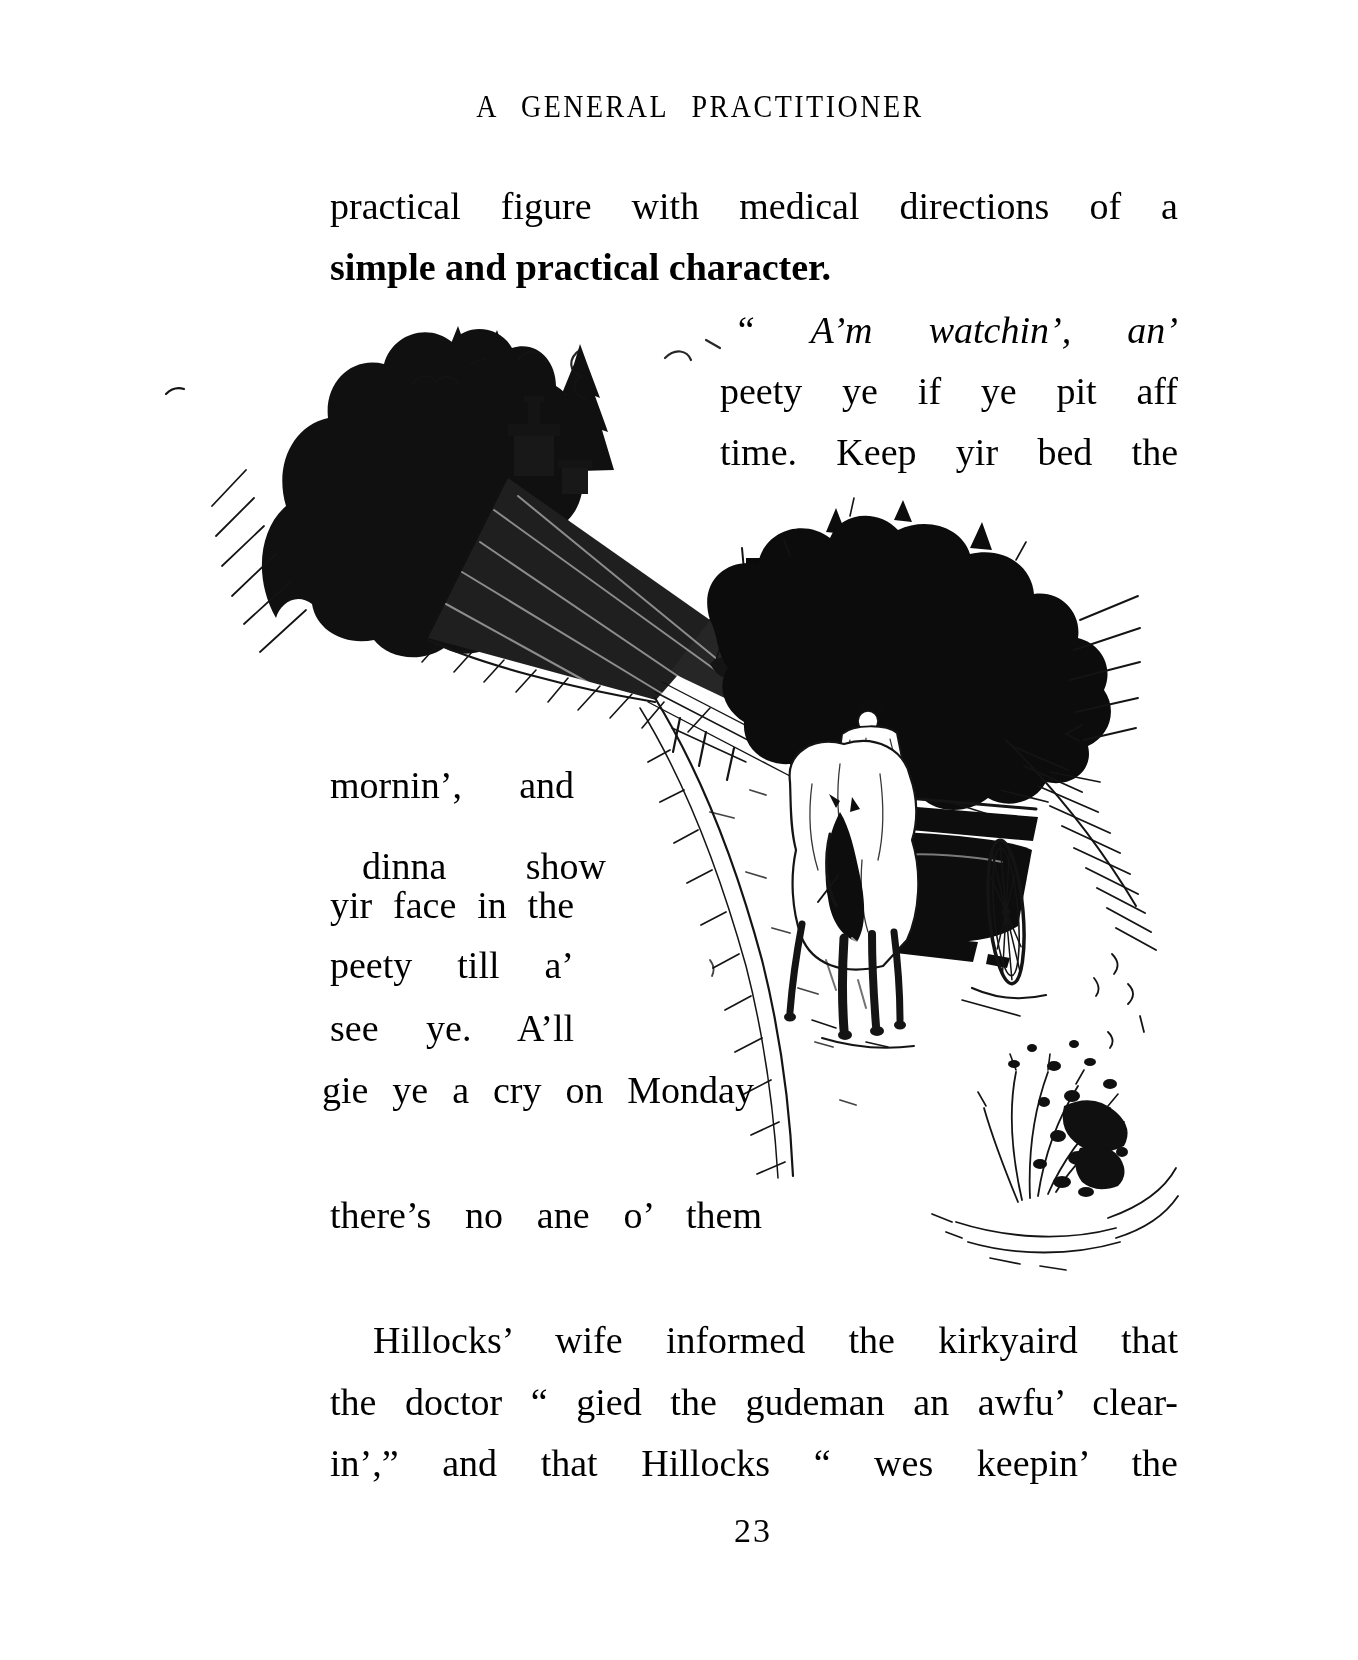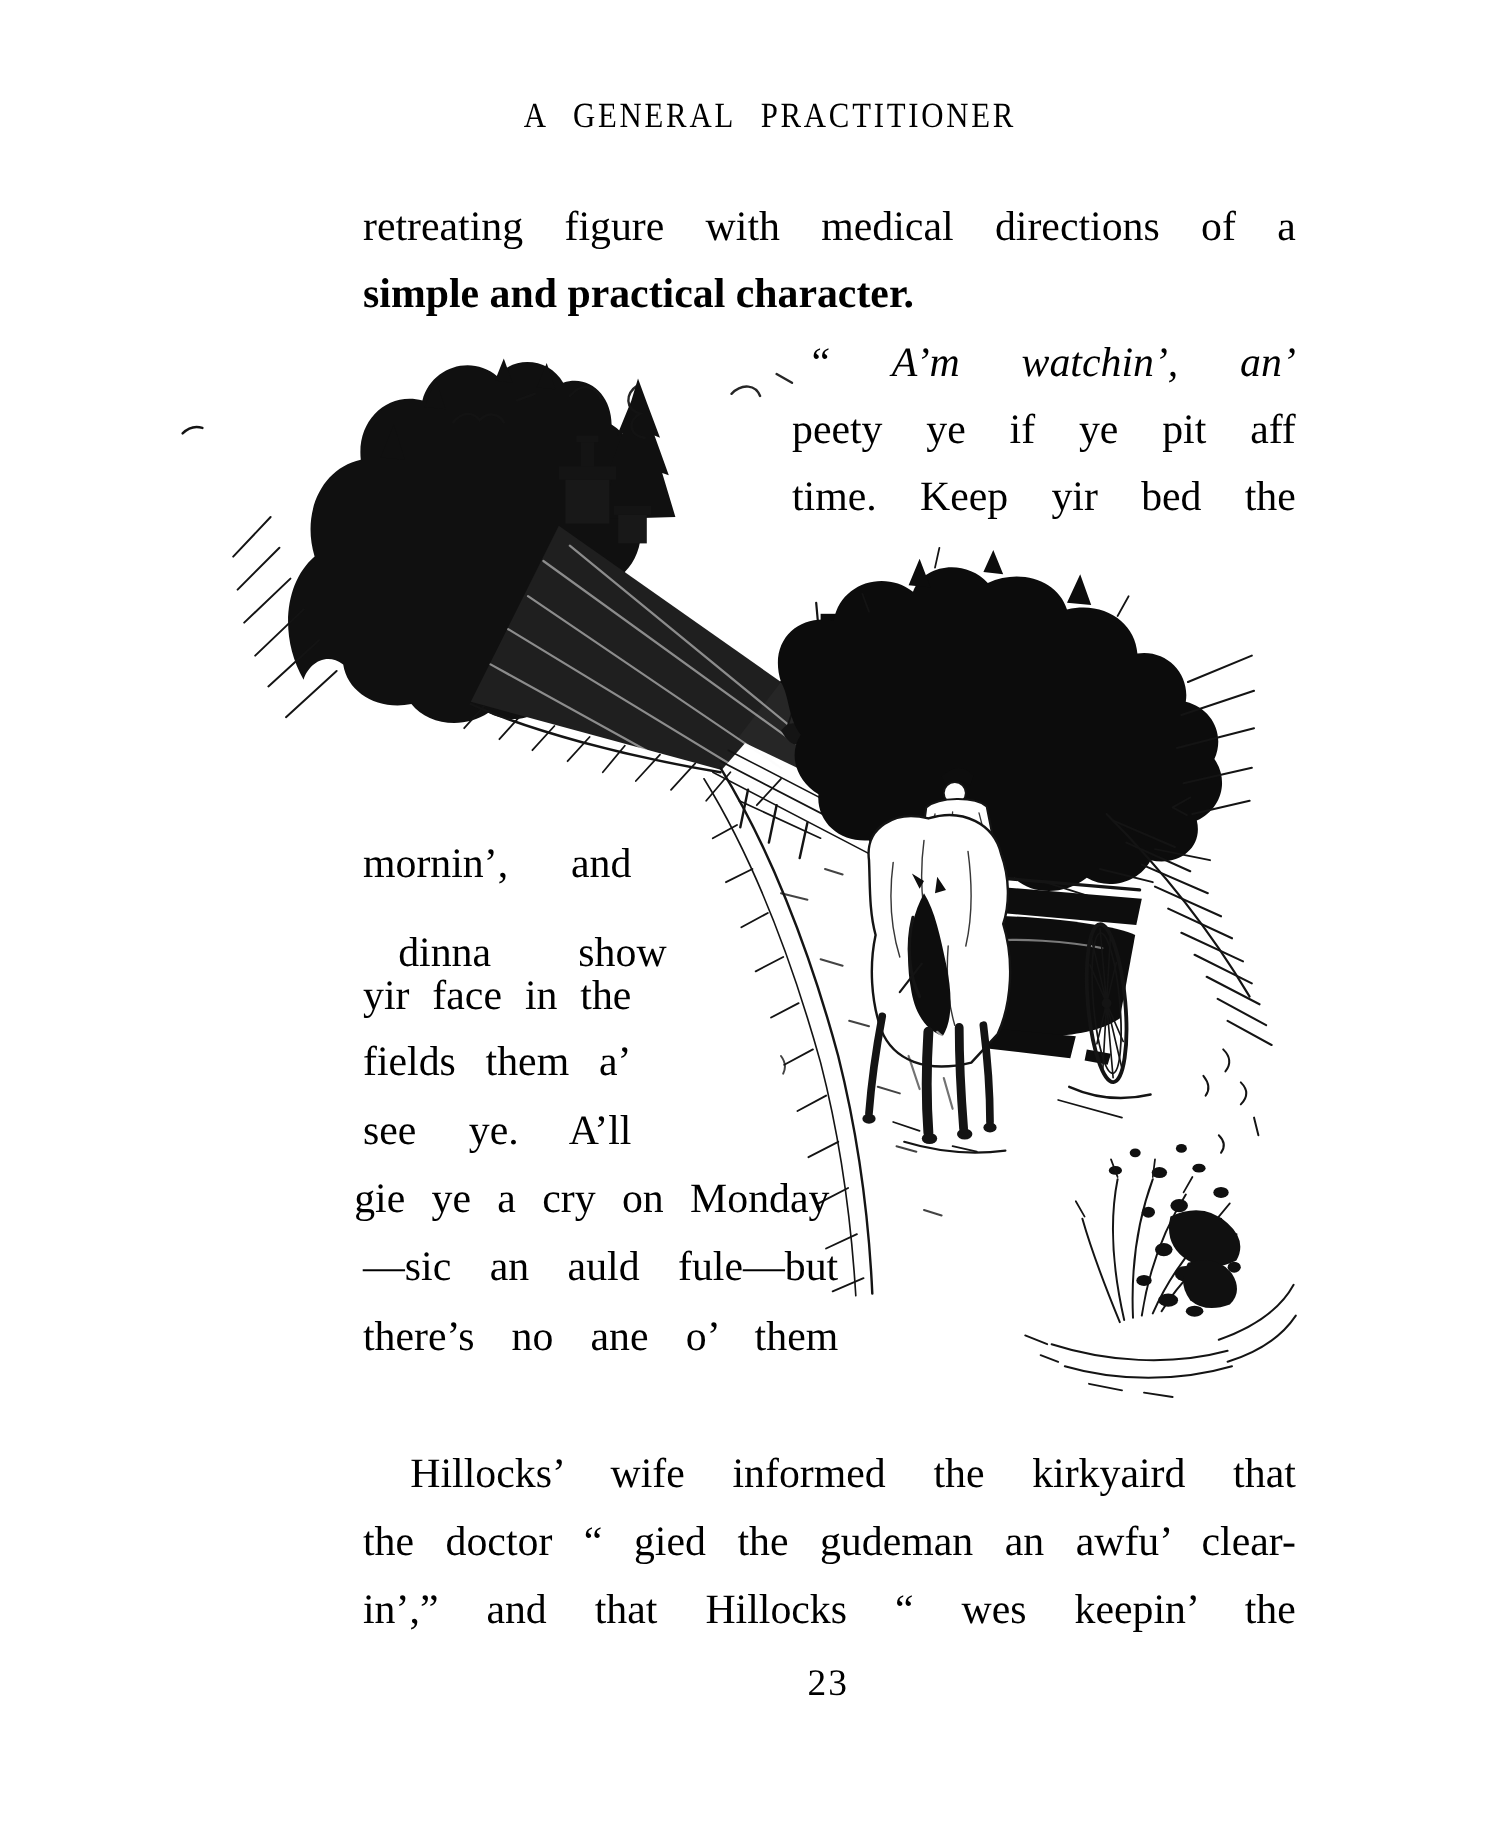--- a/index.html
+++ b/index.html
@@ -185,32 +185,31 @@
         <path d="M930,828 q26,-8 40,10 q10,16 -2,28 q-22,8 -36,-4 q-12,-16 -2,-34 z"></path>
       </g>
       <path stroke-width="1.6" d="M866,750 l-6,-16 M898,750 l2,-16 M926,764 l8,-14 M958,786 l10,-12 M836,786 l-8,-14"></path>
       <path stroke-width="1.8" d="M806,902 C856,918 914,922 966,908 M818,922 C866,936 922,936 970,922 M958,898 C992,886 1014,870 1026,848 M966,918 C998,908 1016,894 1028,876"></path>
       <path stroke-width="1.7" d="M840,938 l30,6 M890,946 l26,4 M782,894 l20,8 M796,912 l16,6"></path>
     </g>
   </svg>
 
   <div class="running-header">A GENERAL PRACTITIONER</div>
 
-  <div class="tline just" style="top:184px;left:330px;width:848px;">retreating figure with medical directions of a</div>
+  <div class="tline just" style="top:184px;left:330px;width:848px;">practical figure with medical directions of a</div>
   <div class="tline left" style="top:245px;left:330px;width:848px;font-weight:bold;">simple and practical character.</div>
   <div class="tline just" style="top:308px;left:720px;width:458px;text-indent:14px;font-style:italic;">“ A’m watchin’, an’</div>
   <div class="tline just" style="top:369px;left:720px;width:458px;">peety ye if ye pit aff</div>
   <div class="tline just" style="top:430px;left:720px;width:458px;">time. Keep yir bed the</div>
   <div class="tline just" style="top:763px;left:330px;width:244px;">mornin’, and</div>
   <div class="tline just" style="top:844px;left:330px;width:244px;margin-left:32px;">dinna show</div>
   <div class="tline just" style="top:883px;left:330px;width:244px;">yir face in the</div>
-  <div class="tline just" style="top:943px;left:330px;width:244px;">fields them a’</div>
+  <div class="tline just" style="top:943px;left:330px;width:244px;">peety till a’</div>
   <div class="tline just" style="top:1006px;left:330px;width:244px;">see ye. A’ll</div>
   <div class="tline just" style="top:1068px;left:322px;width:432px;">gie ye a cry on Monday</div>
-  <div class="tline just" style="top:1130px;left:330px;width:432px;">—sic an auld fule—but</div>
   <div class="tline just" style="top:1193px;left:330px;width:432px;">there’s no ane o’ them</div>
   <div class="tline just" style="top:1318px;left:330px;width:848px;text-indent:43px;">Hillocks’ wife informed the kirkyaird that</div>
   <div class="tline just" style="top:1380px;left:330px;width:848px;">the doctor “ gied the gudeman an awfu’ clear-</div>
   <div class="tline just" style="top:1441px;left:330px;width:848px;">in’,” and that Hillocks “ wes keepin’ the</div>
 
   <div class="pagenum">23</div>
 
 </div>
 
 </body></html>

